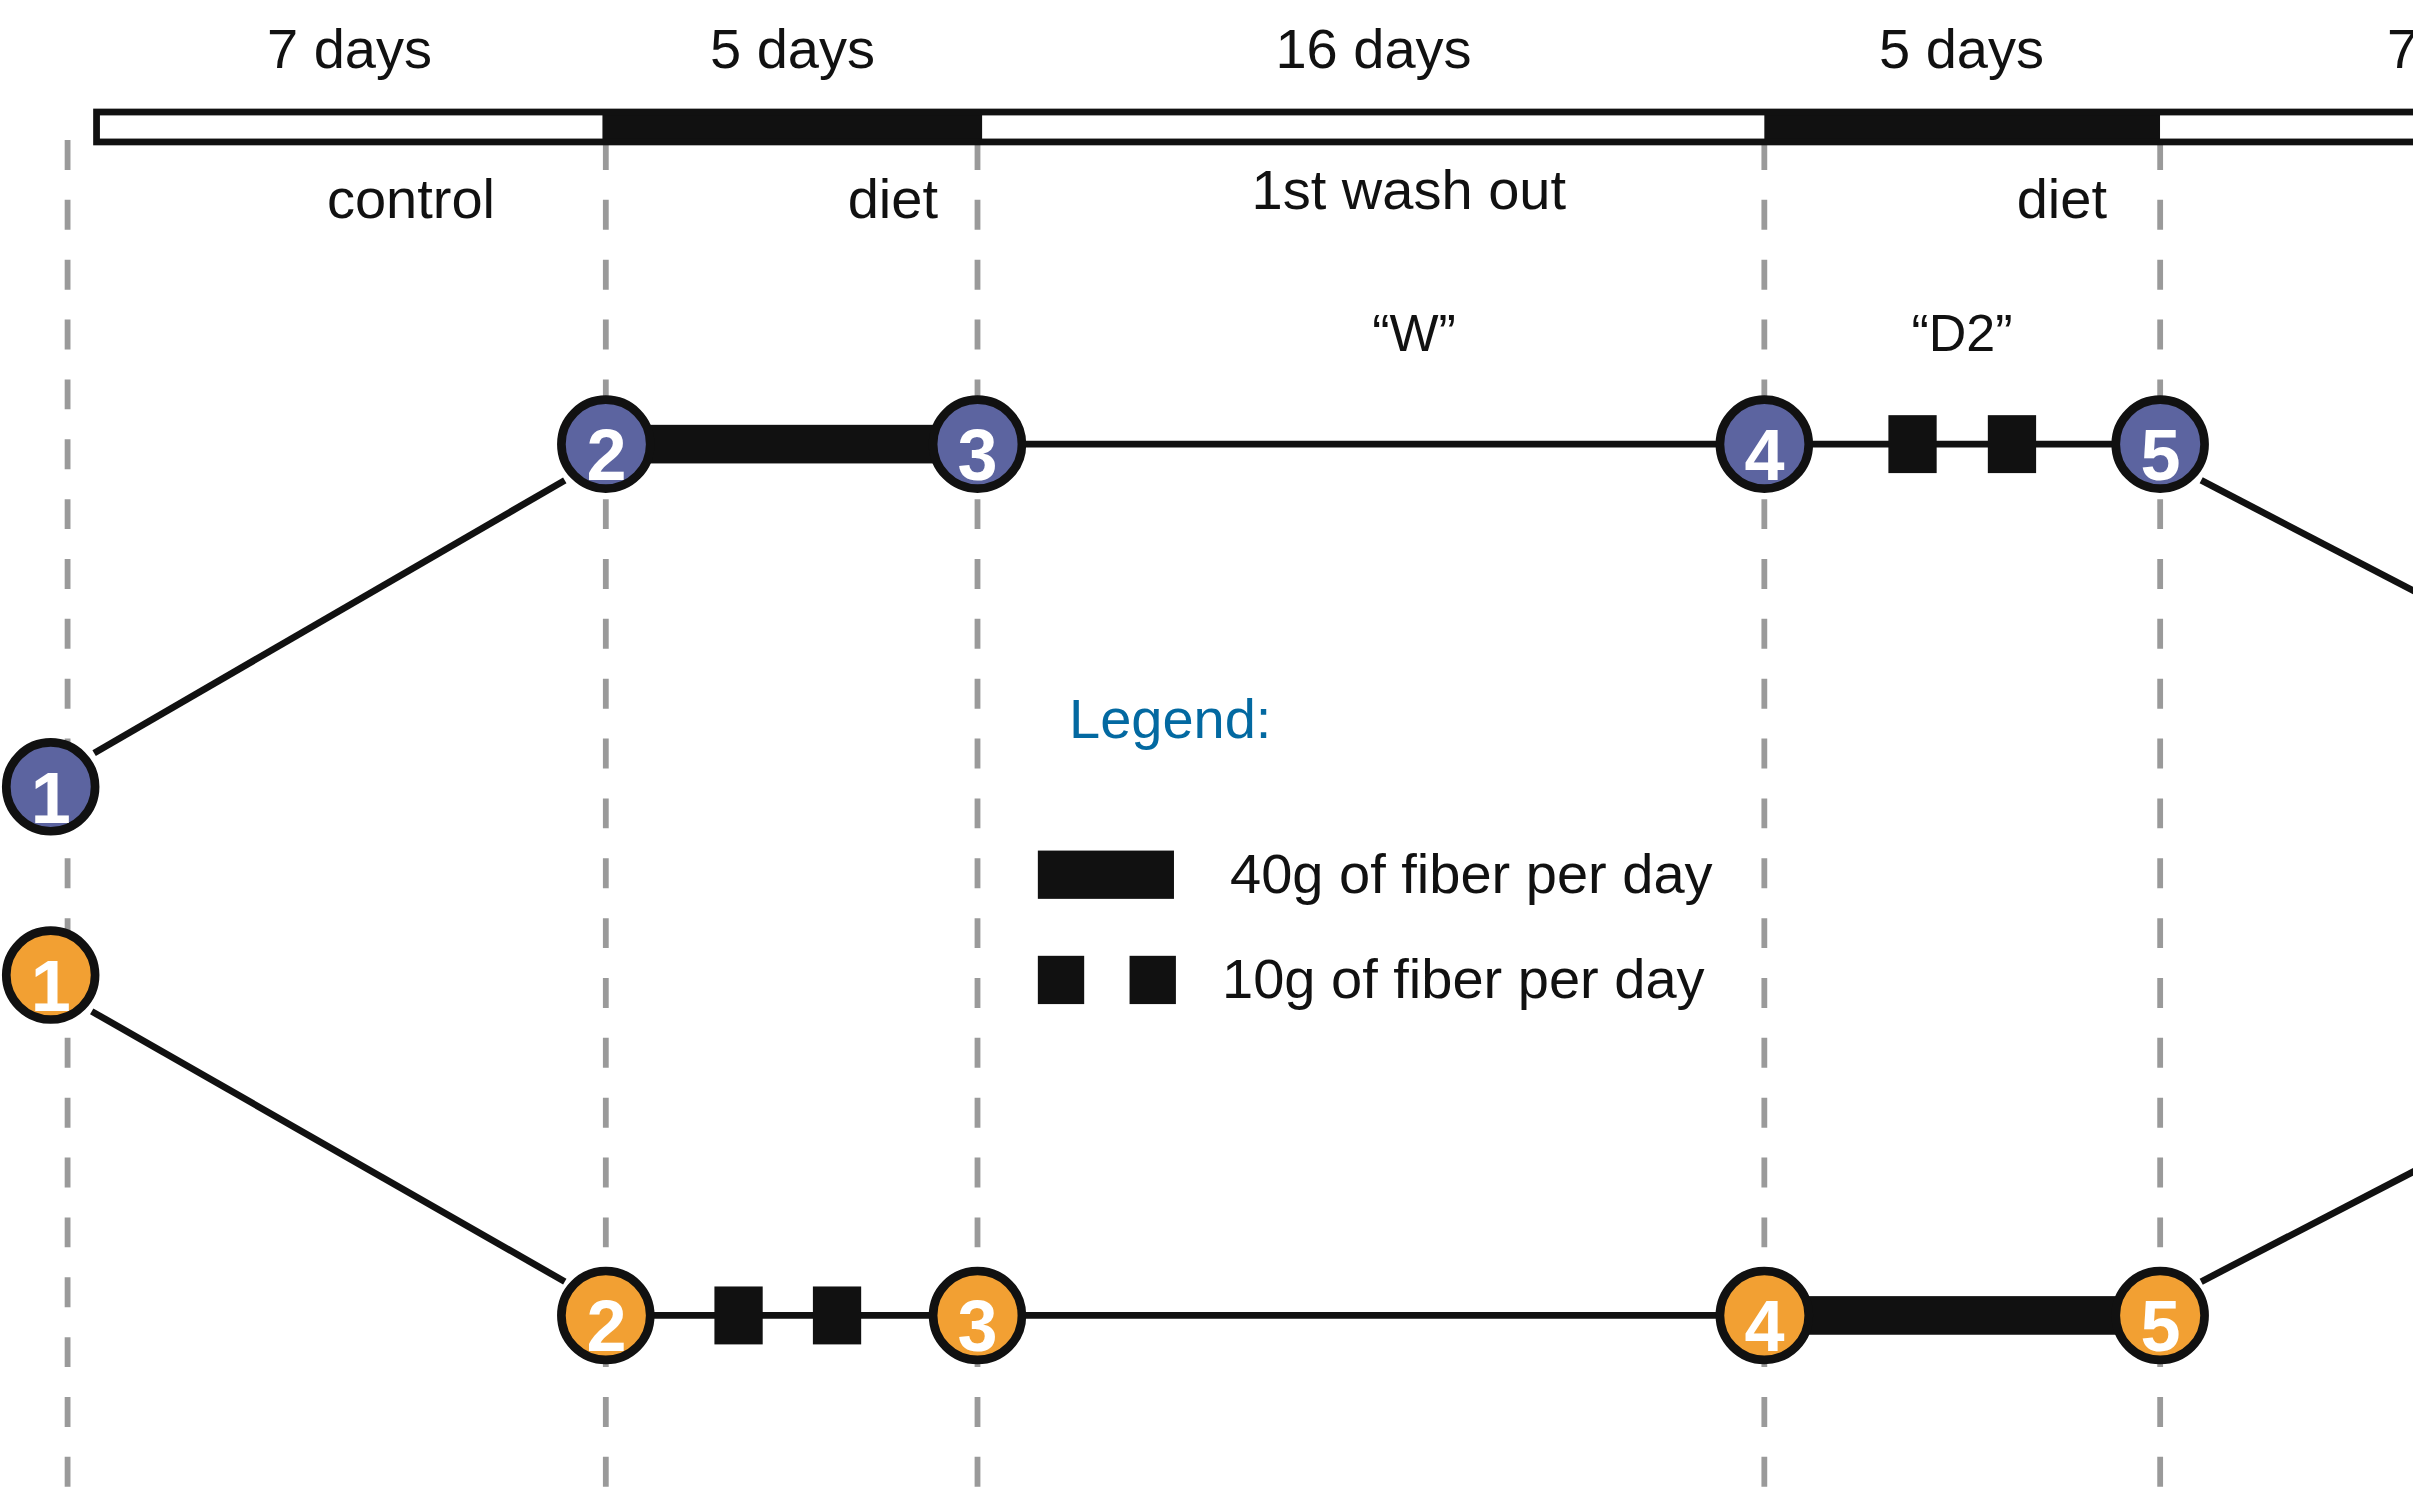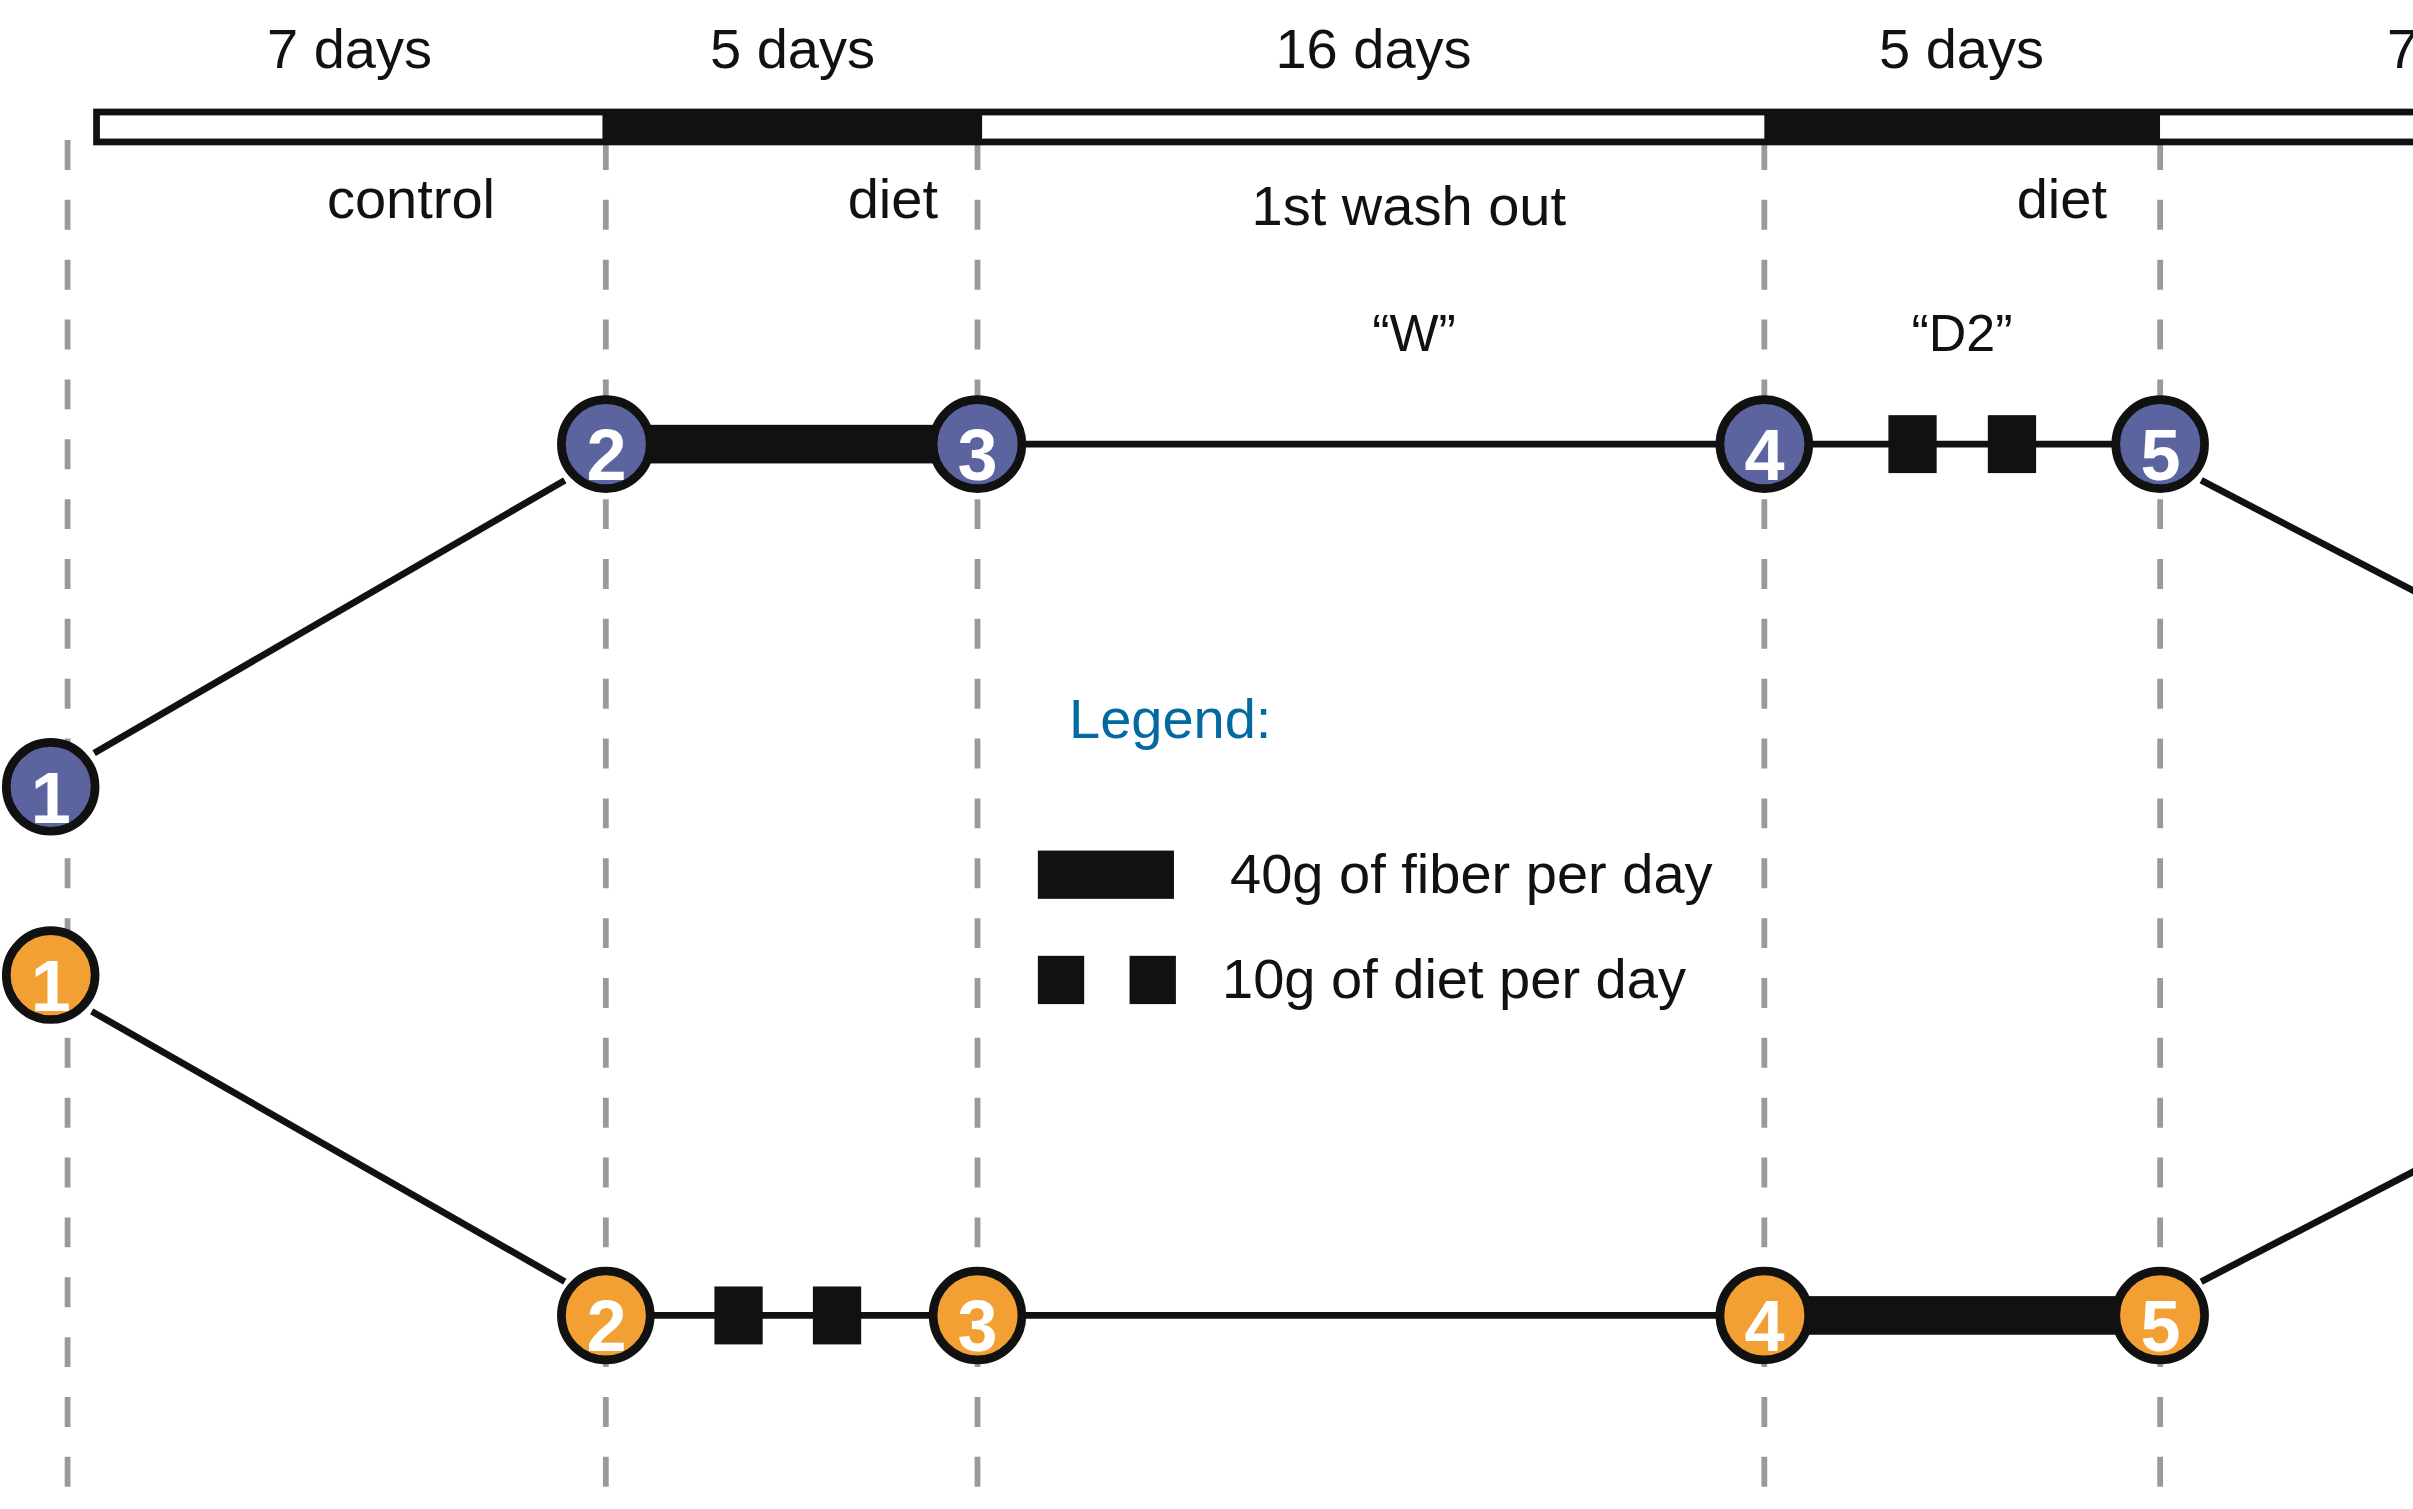--- a/index.html
+++ b/index.html
@@ -143,37 +143,37 @@
   </svg>
 
   <div class="hdr-days" style="left:229px;  top:21px; width:241px;">7 days</div>
   <div class="hdr-days" style="left:672px; top:21px; width:241px;">5 days</div>
   <div class="hdr-days" style="left:1253px; top:21px; width:241px;">16 days</div>
   <div class="hdr-days" style="left:1841px; top:21px; width:241px;">5 days</div>
   <div class="hdr-days" style="left:2349px; top:21px; width:241px;">7 days</div>
 
   <div class="hdr-phase" style="left:205px;  top:171px; width:290px;">control</div>
   <div class="hdr-phase" style="left:648px; top:171px; width:290px;">diet</div>
-  <div class="hdr-phase" style="left:1180px; top:178px; width:386px;">1st wash out</div>
+  <div class="hdr-phase" style="left:1180px; top:162px; width:386px;">1st wash out</div>
   <div class="hdr-phase" style="left:1817px; top:171px; width:290px;">diet</div>
   <div class="hdr-phase" style="left:2281px; top:171px; width:483px;">2nd wash out</div>
 
   <div class="edge-label" style="left:1269px; top:307px; width:290px;">“W”</div>
   <div class="edge-label" style="left:1817px; top:307px; width:290px;">“D2”</div>
 
   <div class="node-num" style="left:2.4px;    top:762px; width:97px;">1</div>
   <div class="node-num" style="left:558px; top:419px;  width:97px;">2</div>
   <div class="node-num" style="left:929px; top:419px;  width:97px;">3</div>
   <div class="node-num" style="left:1716px; top:419px;  width:97px;">4</div>
   <div class="node-num" style="left:2112px; top:419px;  width:97px;">5</div>
 
   <div class="node-num" style="left:2.4px;    top:950px; width:97px;">1</div>
   <div class="node-num" style="left:558px; top:1290px; width:97px;">2</div>
   <div class="node-num" style="left:929px; top:1290px; width:97px;">3</div>
   <div class="node-num" style="left:1716px; top:1290px; width:97px;">4</div>
   <div class="node-num" style="left:2112px; top:1290px; width:97px;">5</div>
 
   <div class="legend-title" style="left:1069px; top:691px;">Legend:</div>
   <div class="legend-text" style="left:1230px; top:846px;">40g of fiber per day</div>
-  <div class="legend-text" style="left:1222px; top:951px;">10g of diet per day</div>
+  <div class="legend-text" style="left:1222px; top:951px;">10g of fiber per day</div>
 
 </div>
 
 
 </body></html>

